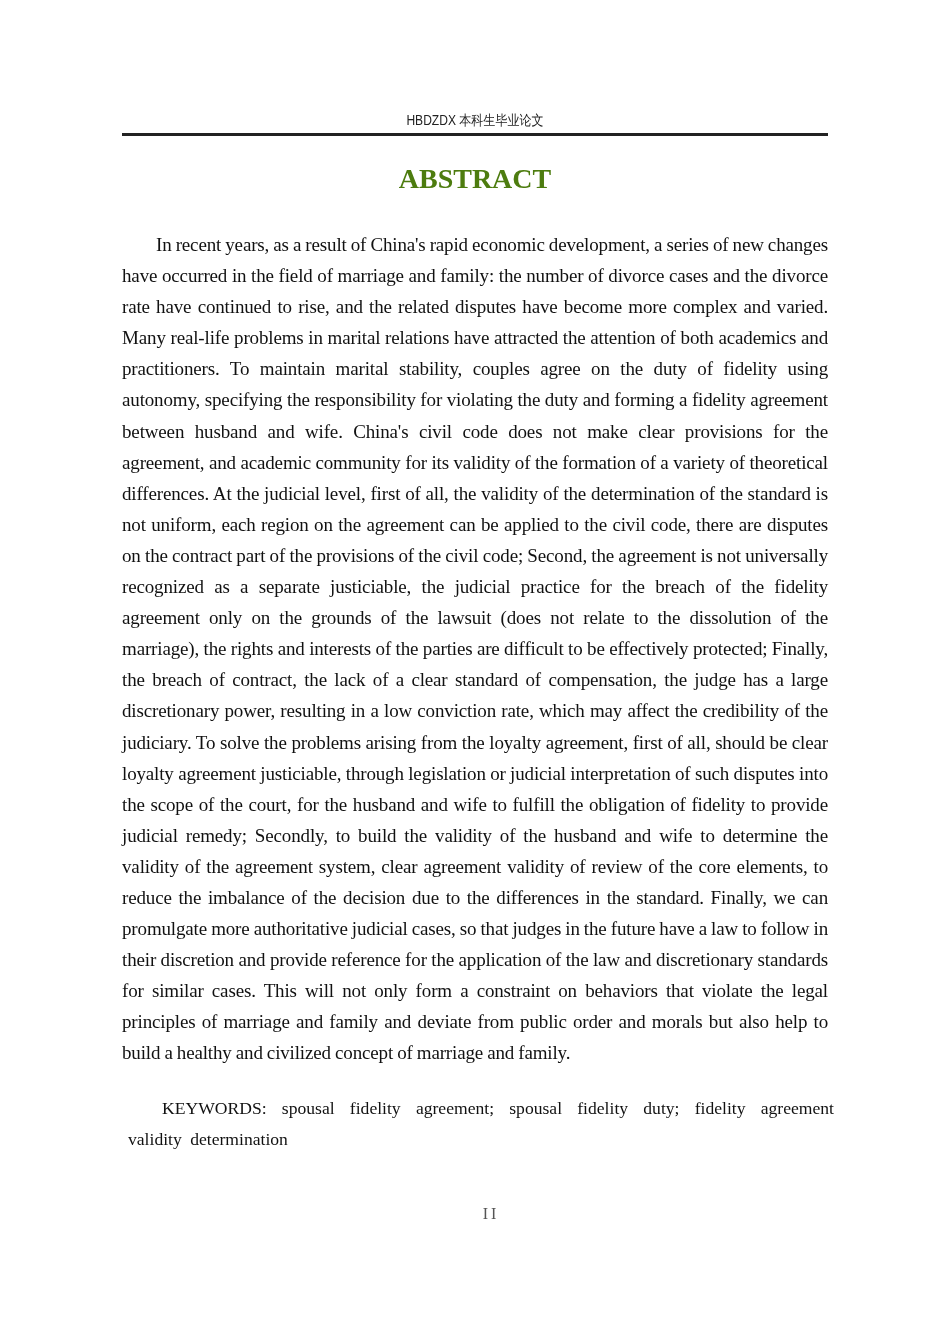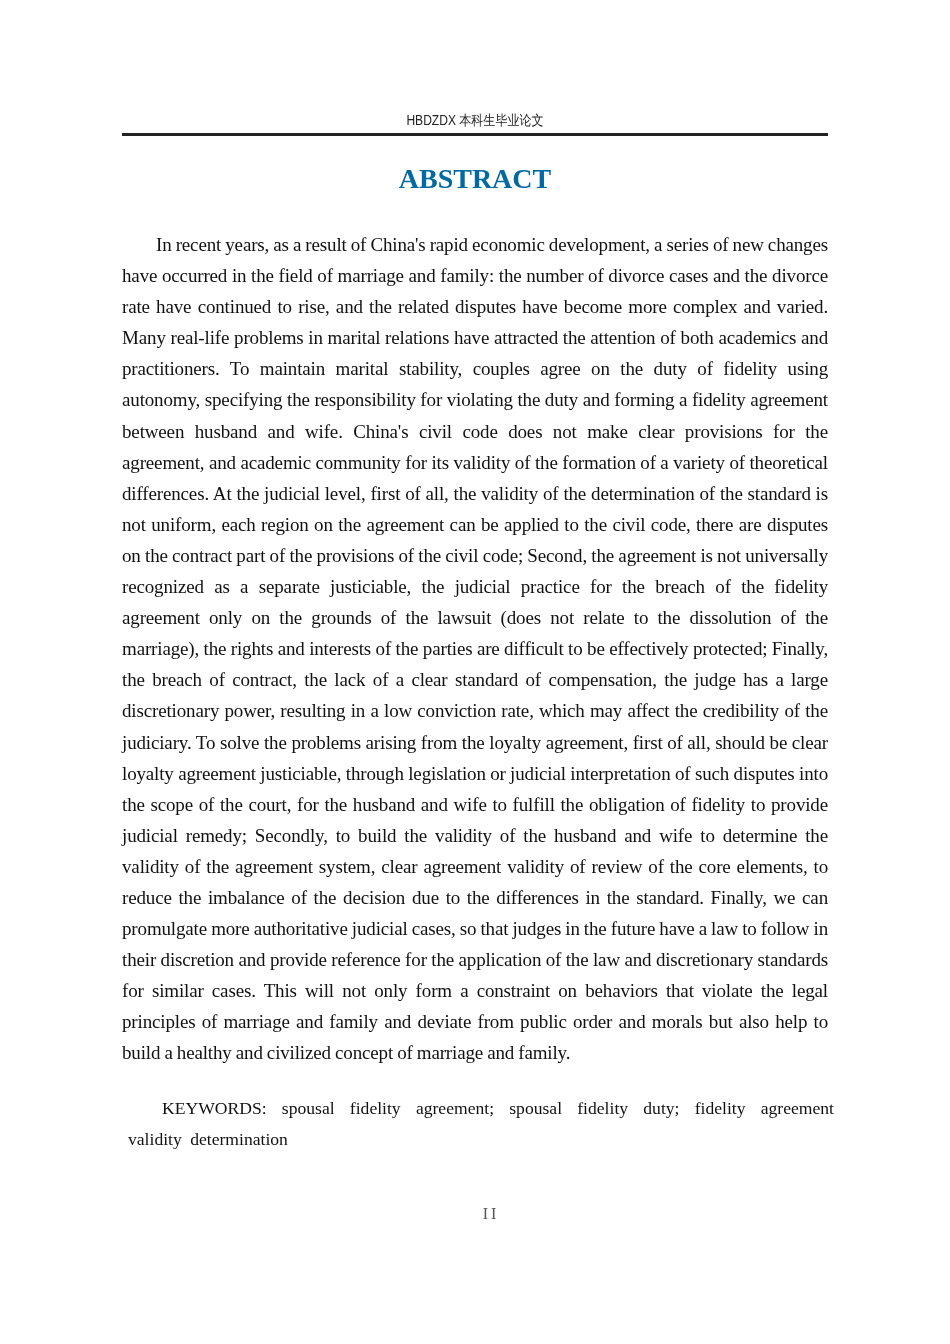--- a/index.html
+++ b/index.html
@@ -39,21 +39,21 @@
     .title {
       position: absolute;
       left: 122px;
       top: 163px;
       width: 706px;
       text-align: center;
       font-family: "Liberation Serif", serif;
       font-weight: bold;
       font-size: 28px;
       letter-spacing: 0px;
-      color: #0369a1;
+      color: #4d7c0f;
     }
     .abstract-body {
       position: absolute;
       left: 122px;
       top: 229px;
       width: 706px;
       font-size: 19px;
       line-height: 31.1px;
       text-align: justify;
       text-indent: 34px;

